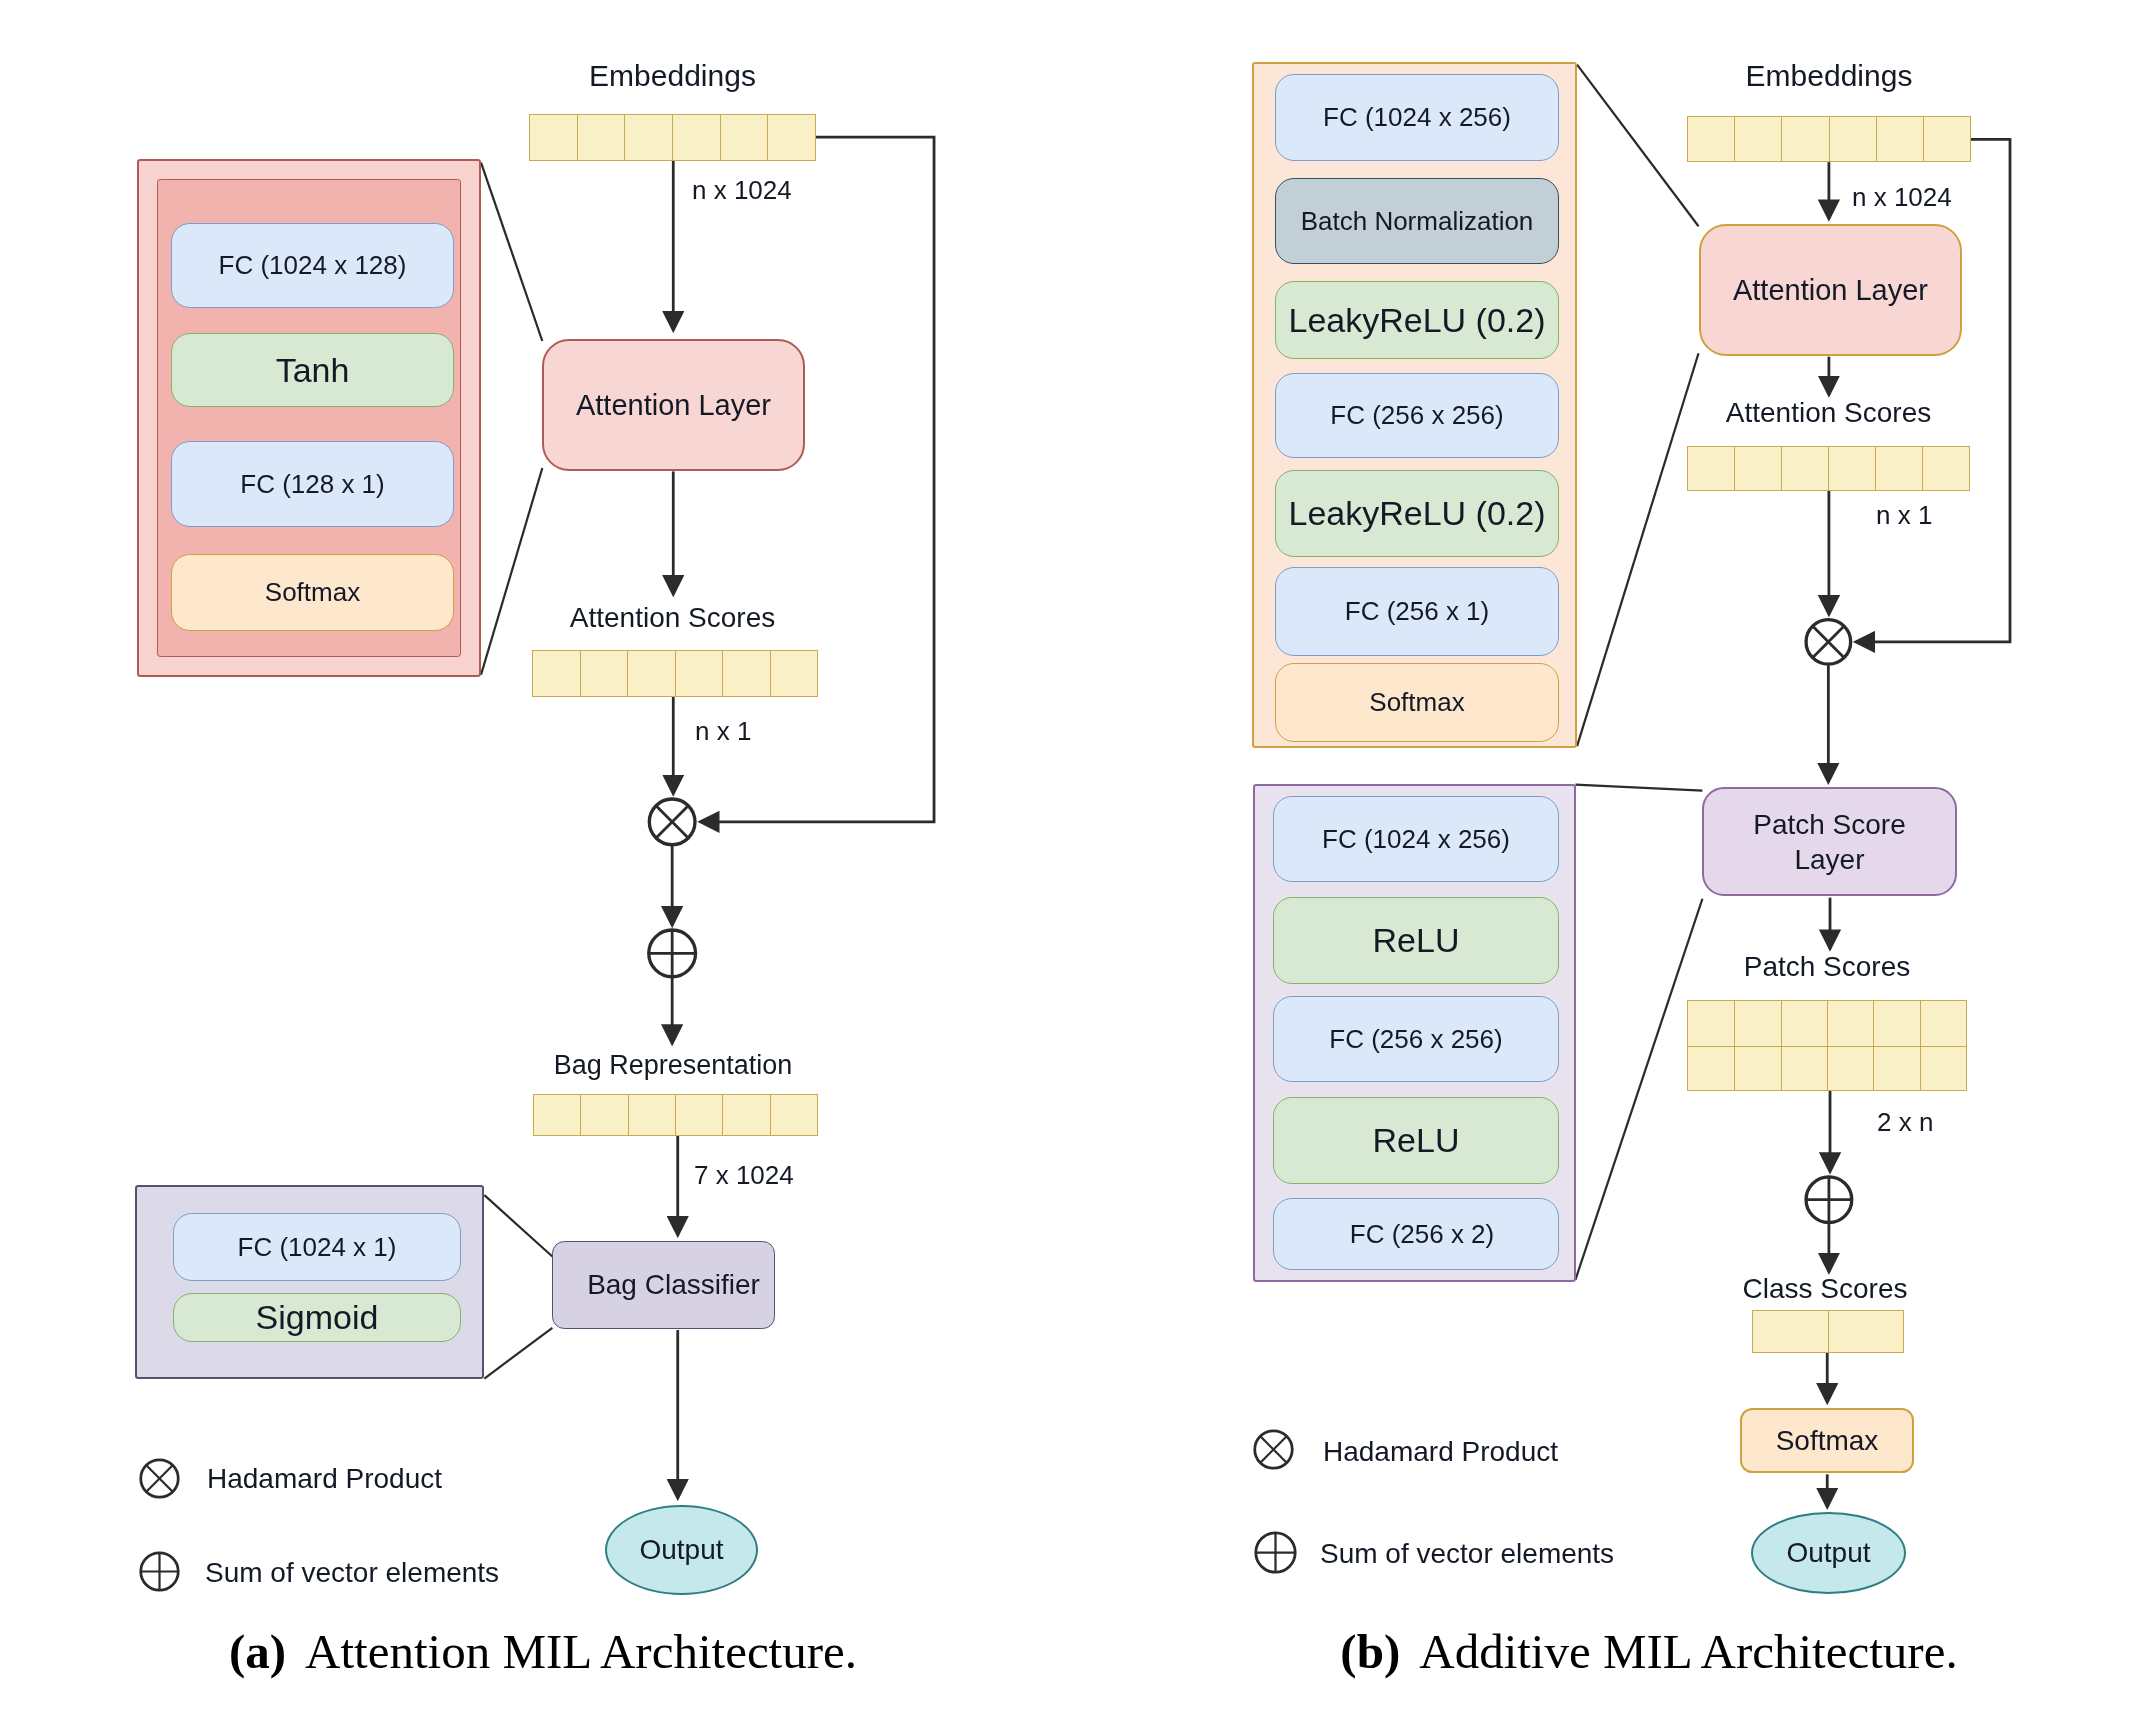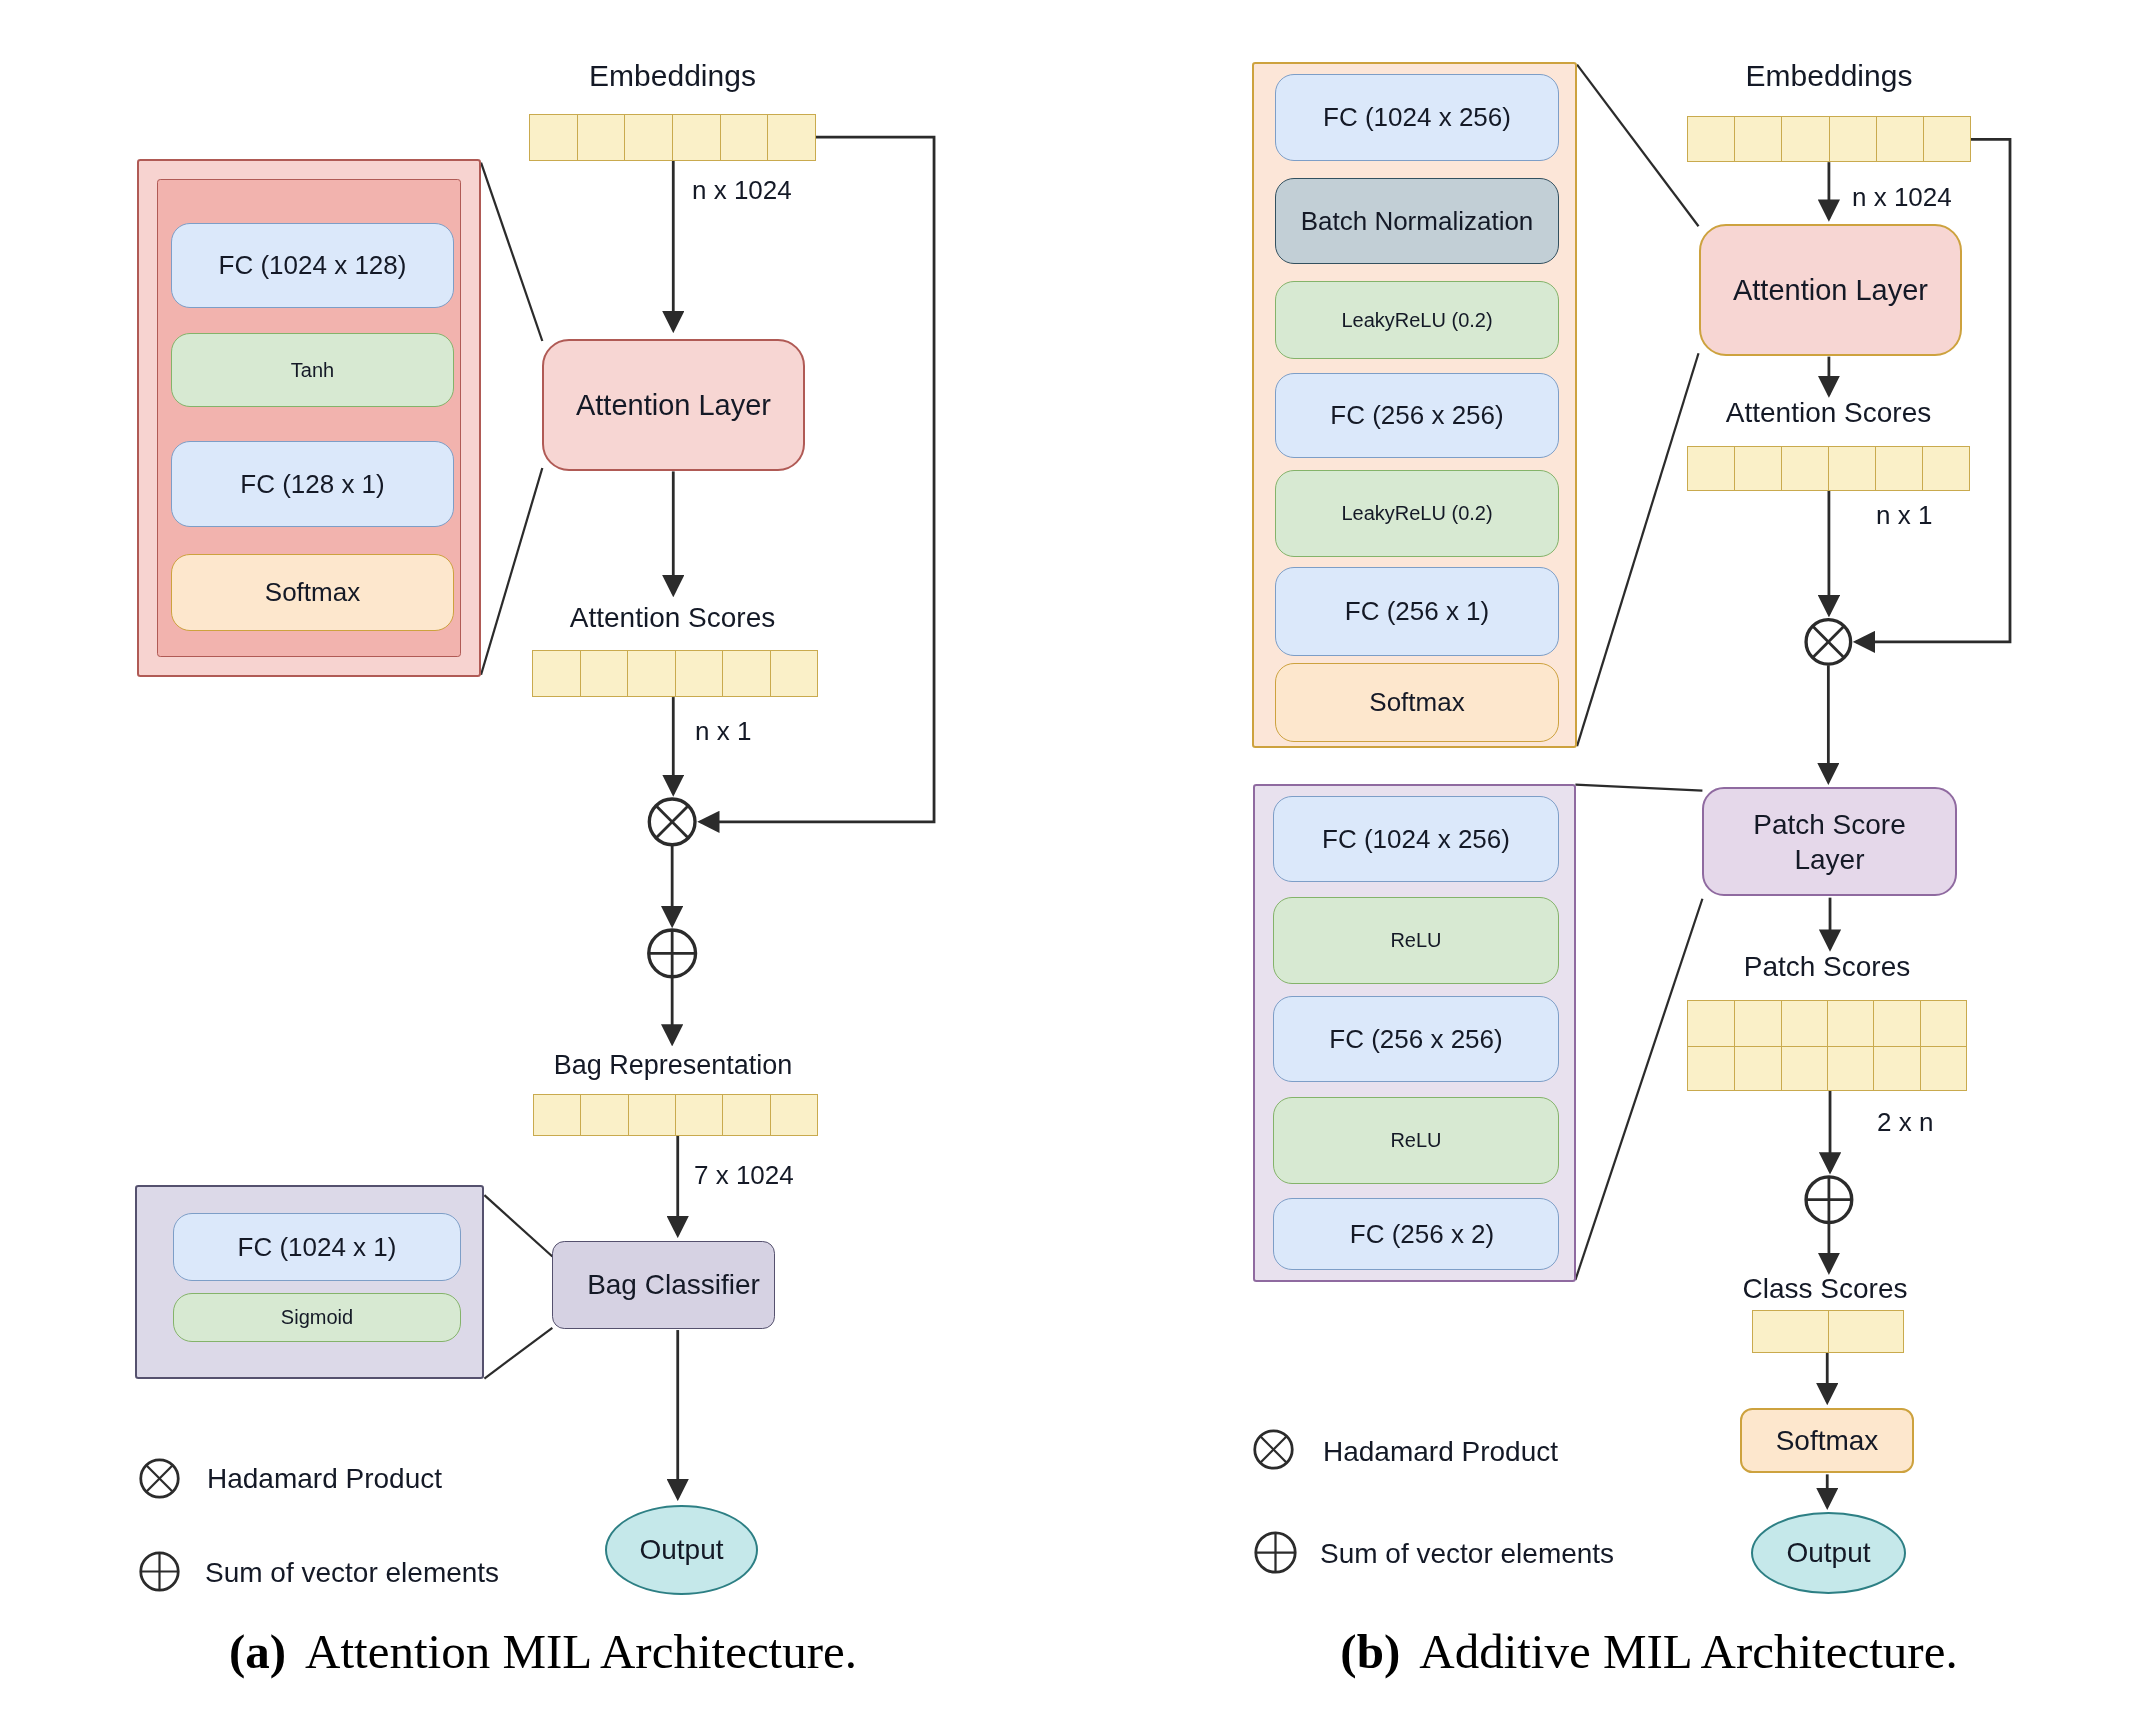--- a/index.html
+++ b/index.html
@@ -10,21 +10,21 @@
   svg.wires { position:absolute; left:0; top:0; width:2140px; height:1729px; z-index:1; }
   .wire  { stroke:var(--line_color); stroke-width:5; fill:none; }
   .wire-thin { stroke:var(--line_color); stroke-width:4; fill:none; }
   .op { fill:#ffffff; stroke:var(--line_color); stroke-width:6; }
   .opline { stroke:var(--line_color); stroke-width:5; }
 
   .node, .dlabel, .inset, .cellbar, .cellgrid, .legend-icon, .legend-text, .caption { position:absolute; z-index:2; box-sizing:border-box; }
 
   .node { display:flex; align-items:center; justify-content:center; text-align:center; color:var(--text_color); }
   .blue      { background:var(--blue_fill);   border:1.7px solid var(--blue_border);   border-radius:19px; font-size:26px; }
-  .green     { background:var(--green_fill);  border:1.7px solid var(--green_border);  border-radius:19px; font-size:20px; }
+  .green     { background:var(--green_fill);  border:1.7px solid var(--green_border);  border-radius:19px; font-size:34px; }
   .orangebox { background:var(--orange_fill); border:1.7px solid var(--gold_border);   border-radius:19px; font-size:26px; }
   .graybox   { background:var(--gray_fill);   border:1.7px solid var(--gray_border);   border-radius:19px; font-size:26px; }
 
   .attnA   { background:var(--pink_fill); border:2.2px solid var(--pink_border); border-radius:27px; font-size:29px; }
   .attnB   { background:var(--pink_fill); border:2.2px solid var(--gold_border); border-radius:27px; font-size:29px; }
   .patchB  { background:var(--purple_fill); border:2.2px solid var(--purple_border); border-radius:22px; font-size:28px; line-height:1.25; padding:0 25px; }
   .bagcls  { background:var(--classifier_fill); border:1.7px solid var(--classifier_border); border-radius:12.3px; font-size:28px; }
   .softmaxB{ background:var(--orange_fill); border:2.2px solid var(--gold_border); border-radius:12.3px; font-size:28px; }
   .output  { background:var(--teal_fill); border:2.2px solid var(--teal_border); border-radius:50%; font-size:28px; }
 

